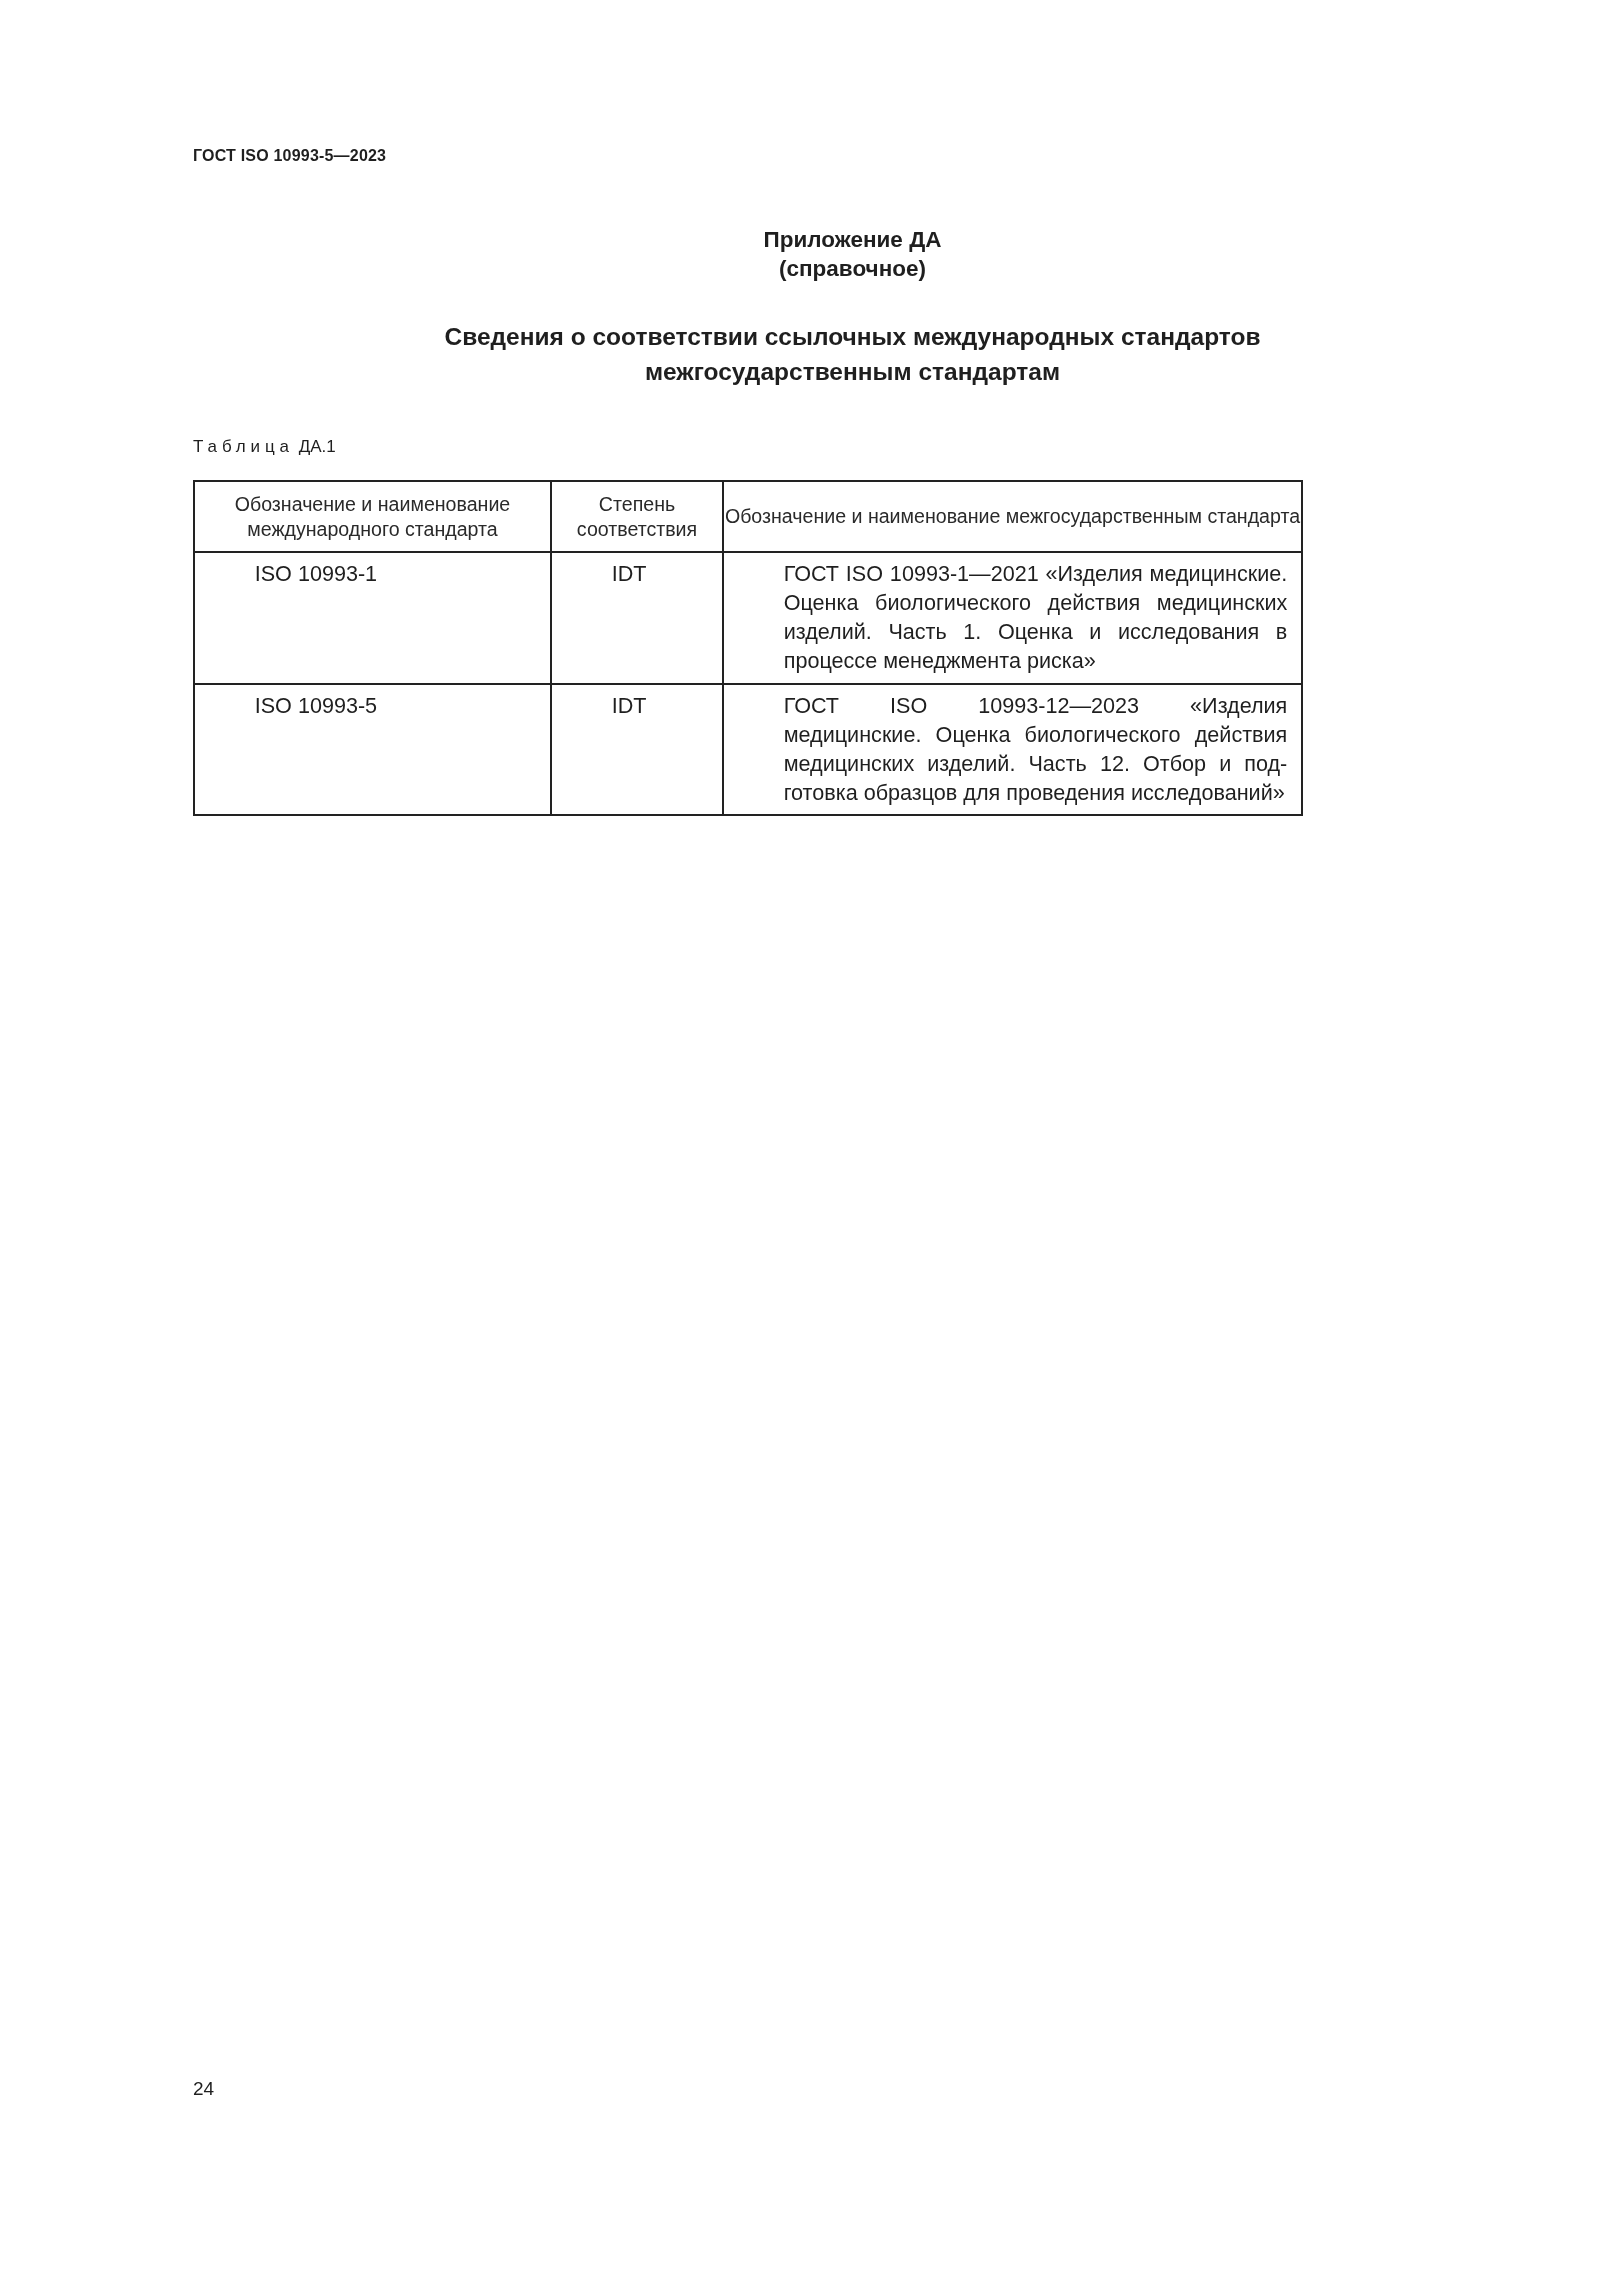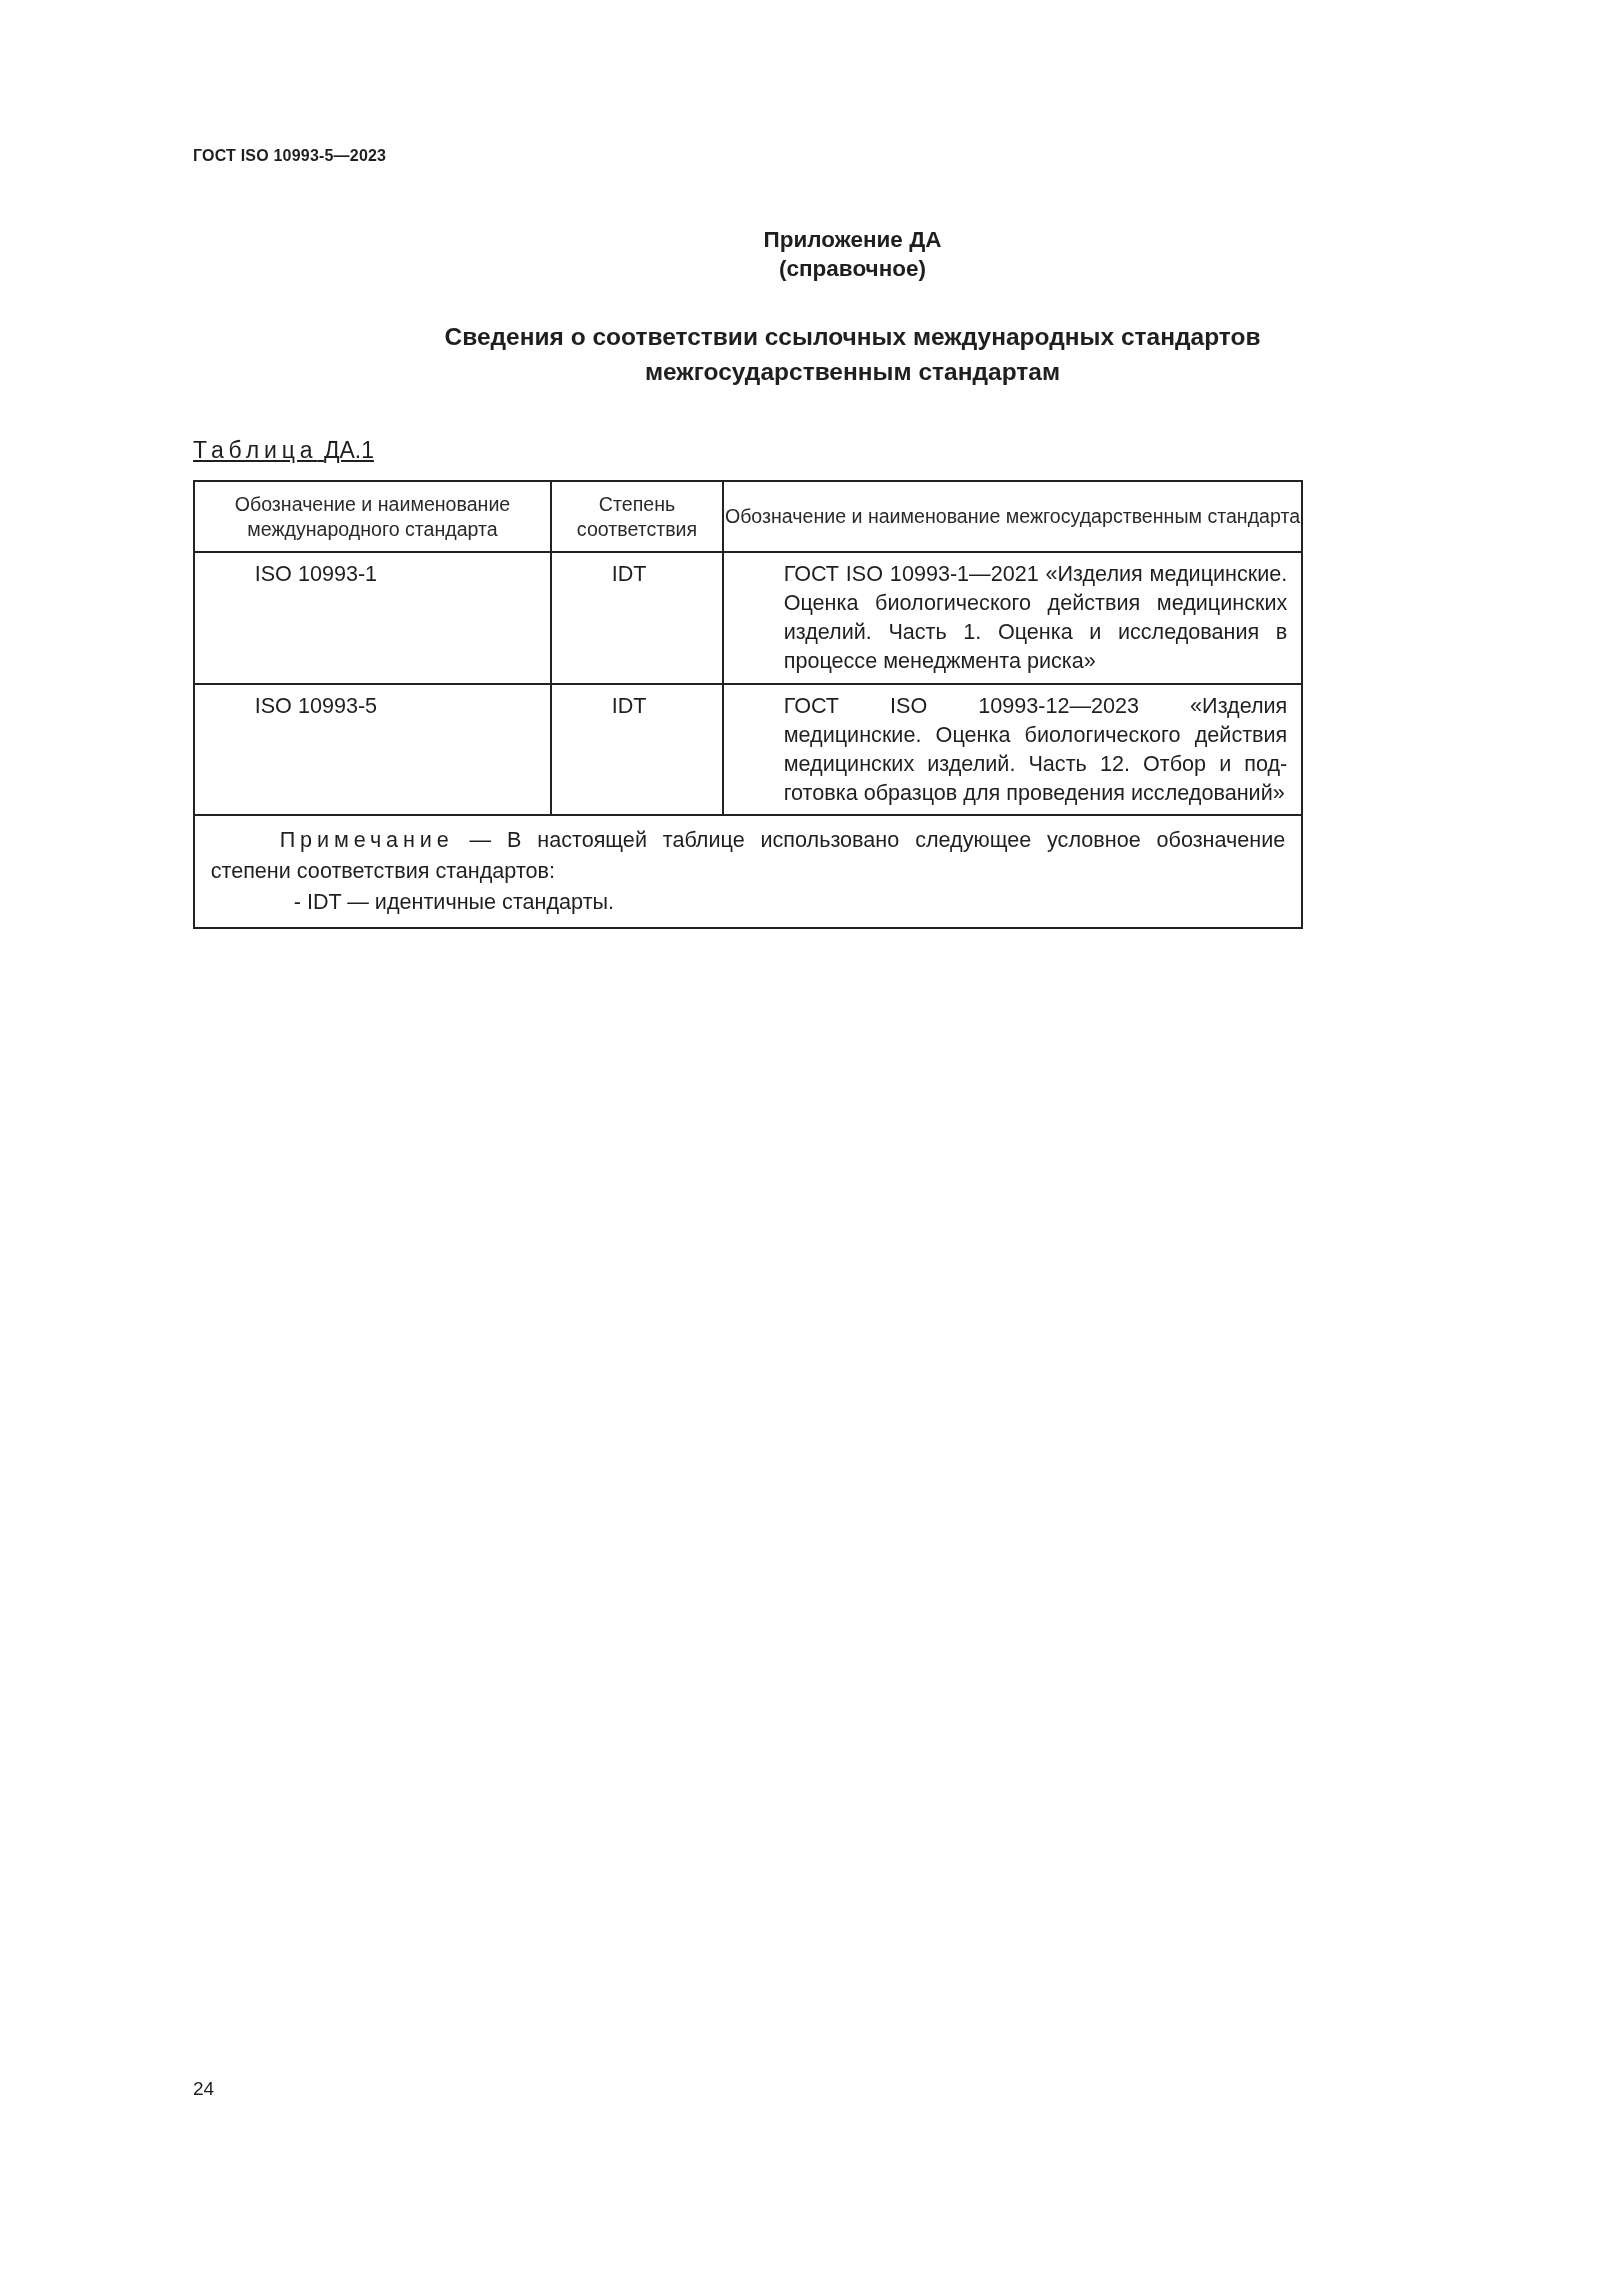--- a/index.html
+++ b/index.html
@@ -15,22 +15,21 @@
     .annex {
       position: absolute; left: 0; width: 1705px; top: 225px;
       text-align: center; font-weight: bold; font-size: 22.5px; line-height: 29px;
     }
     .annex-title {
       position: absolute; left: 0; width: 1705px; top: 319px;
       text-align: center; font-weight: bold; font-size: 24.5px; line-height: 35px;
     }
     .table-caption {
       position: absolute; left: 193px; top: 437px;
-      font-size: 23px;
-      text-decoration: underline;
+      font-size: 17px;
     }
     .table-caption .spaced { letter-spacing: 4.9px; }
     table.std {
       position: absolute; left: 193px; top: 480px; width: 1110px;
       border-collapse: collapse; border: 2.9px solid #222;
       font-size: 21.6px; line-height: 29px;
     }
     table.std td, table.std th {
       border: 2px solid #222; vertical-align: top; padding: 0;
     }
@@ -94,25 +93,17 @@
     <td>
           <div class="cell">ISO 10993-5</div>
         </td>
     <td class="idt">
           <div class="cell">IDT</div>
         </td>
     <td class="ru">
           <div class="cell">ГОСТ ISO 10993-12—2023 «Изделия медицинские. Оценка биоло­гического действия медицинских изделий. Часть 12. Отбор и под­готовка образцов для проведения исследований»</div>
         </td>
   </tr>
-  <tr>
-    <td class="note" colspan="3">
-      <div class="cell">
-        <div><span class="note-label">Примечание</span><span> — В настоящей таблице использовано следующее условное обозначение степени соот­ветствия стандартов:</span></div>
-        <div class="note-item">- IDT — идентичные стандарты.</div>
-      </div>
-    </td>
-  </tr>
 </tbody>
   </table>
 
 <div class="page-num">24</div>
 
 
 </body></html>

